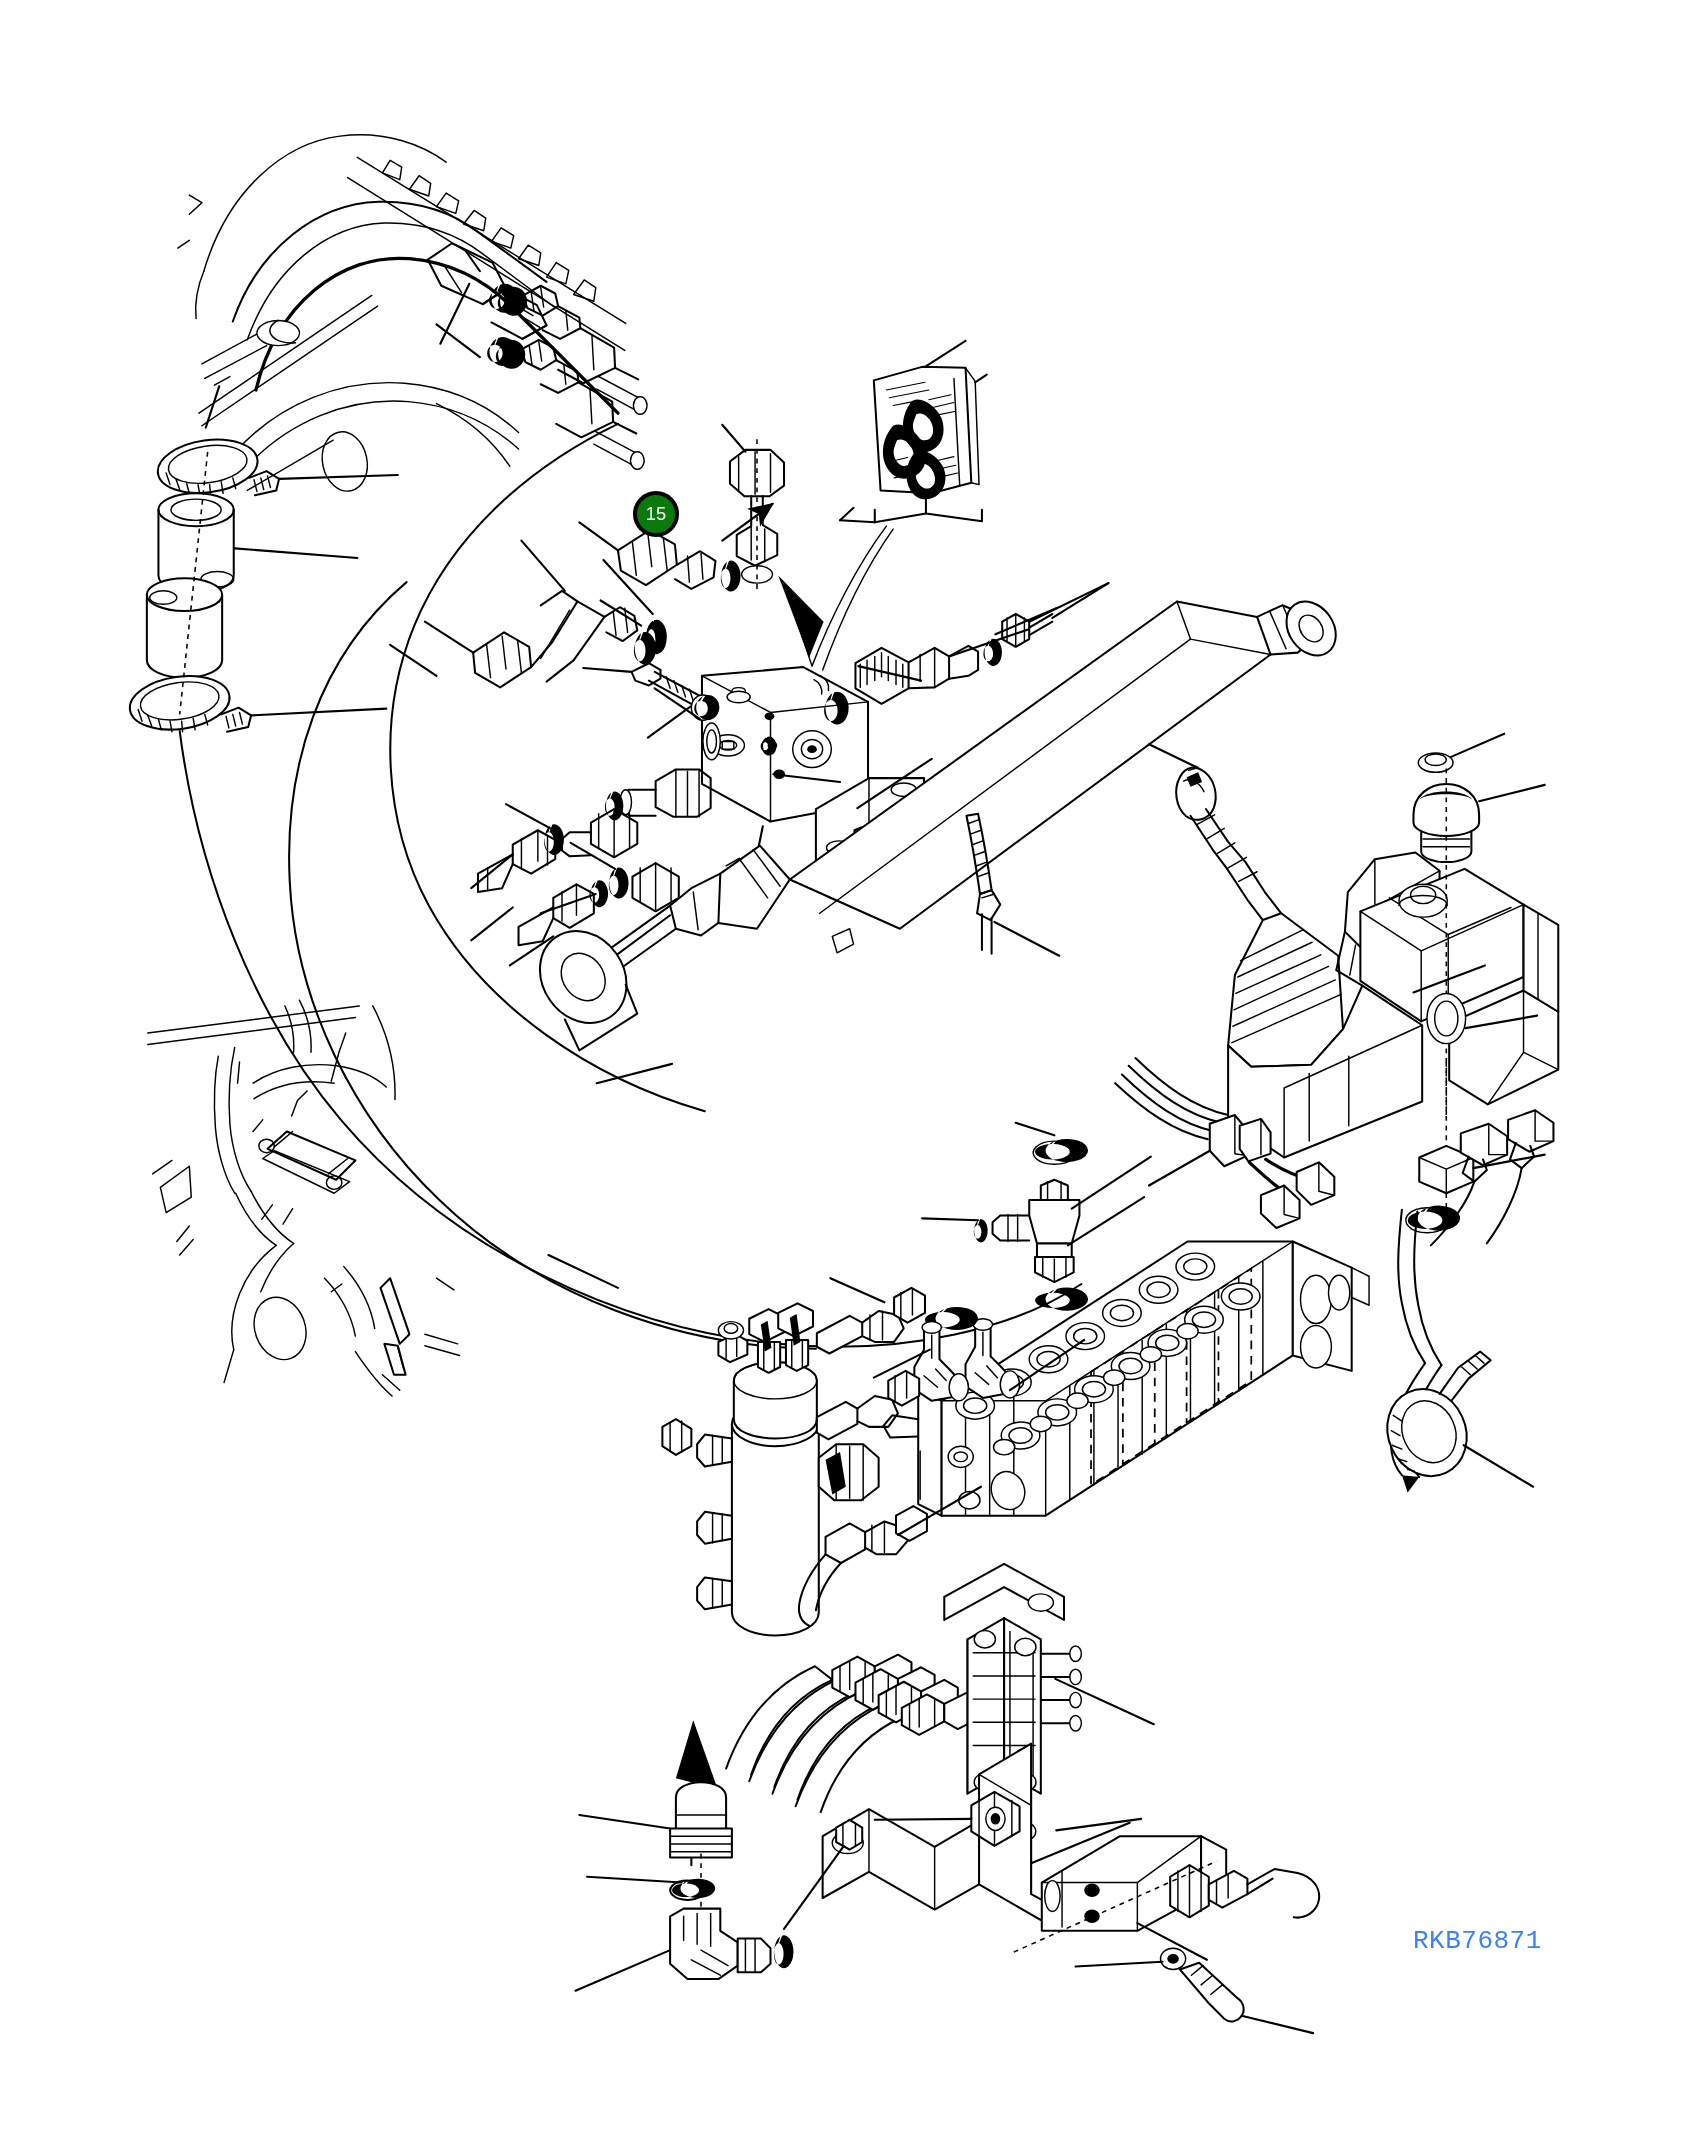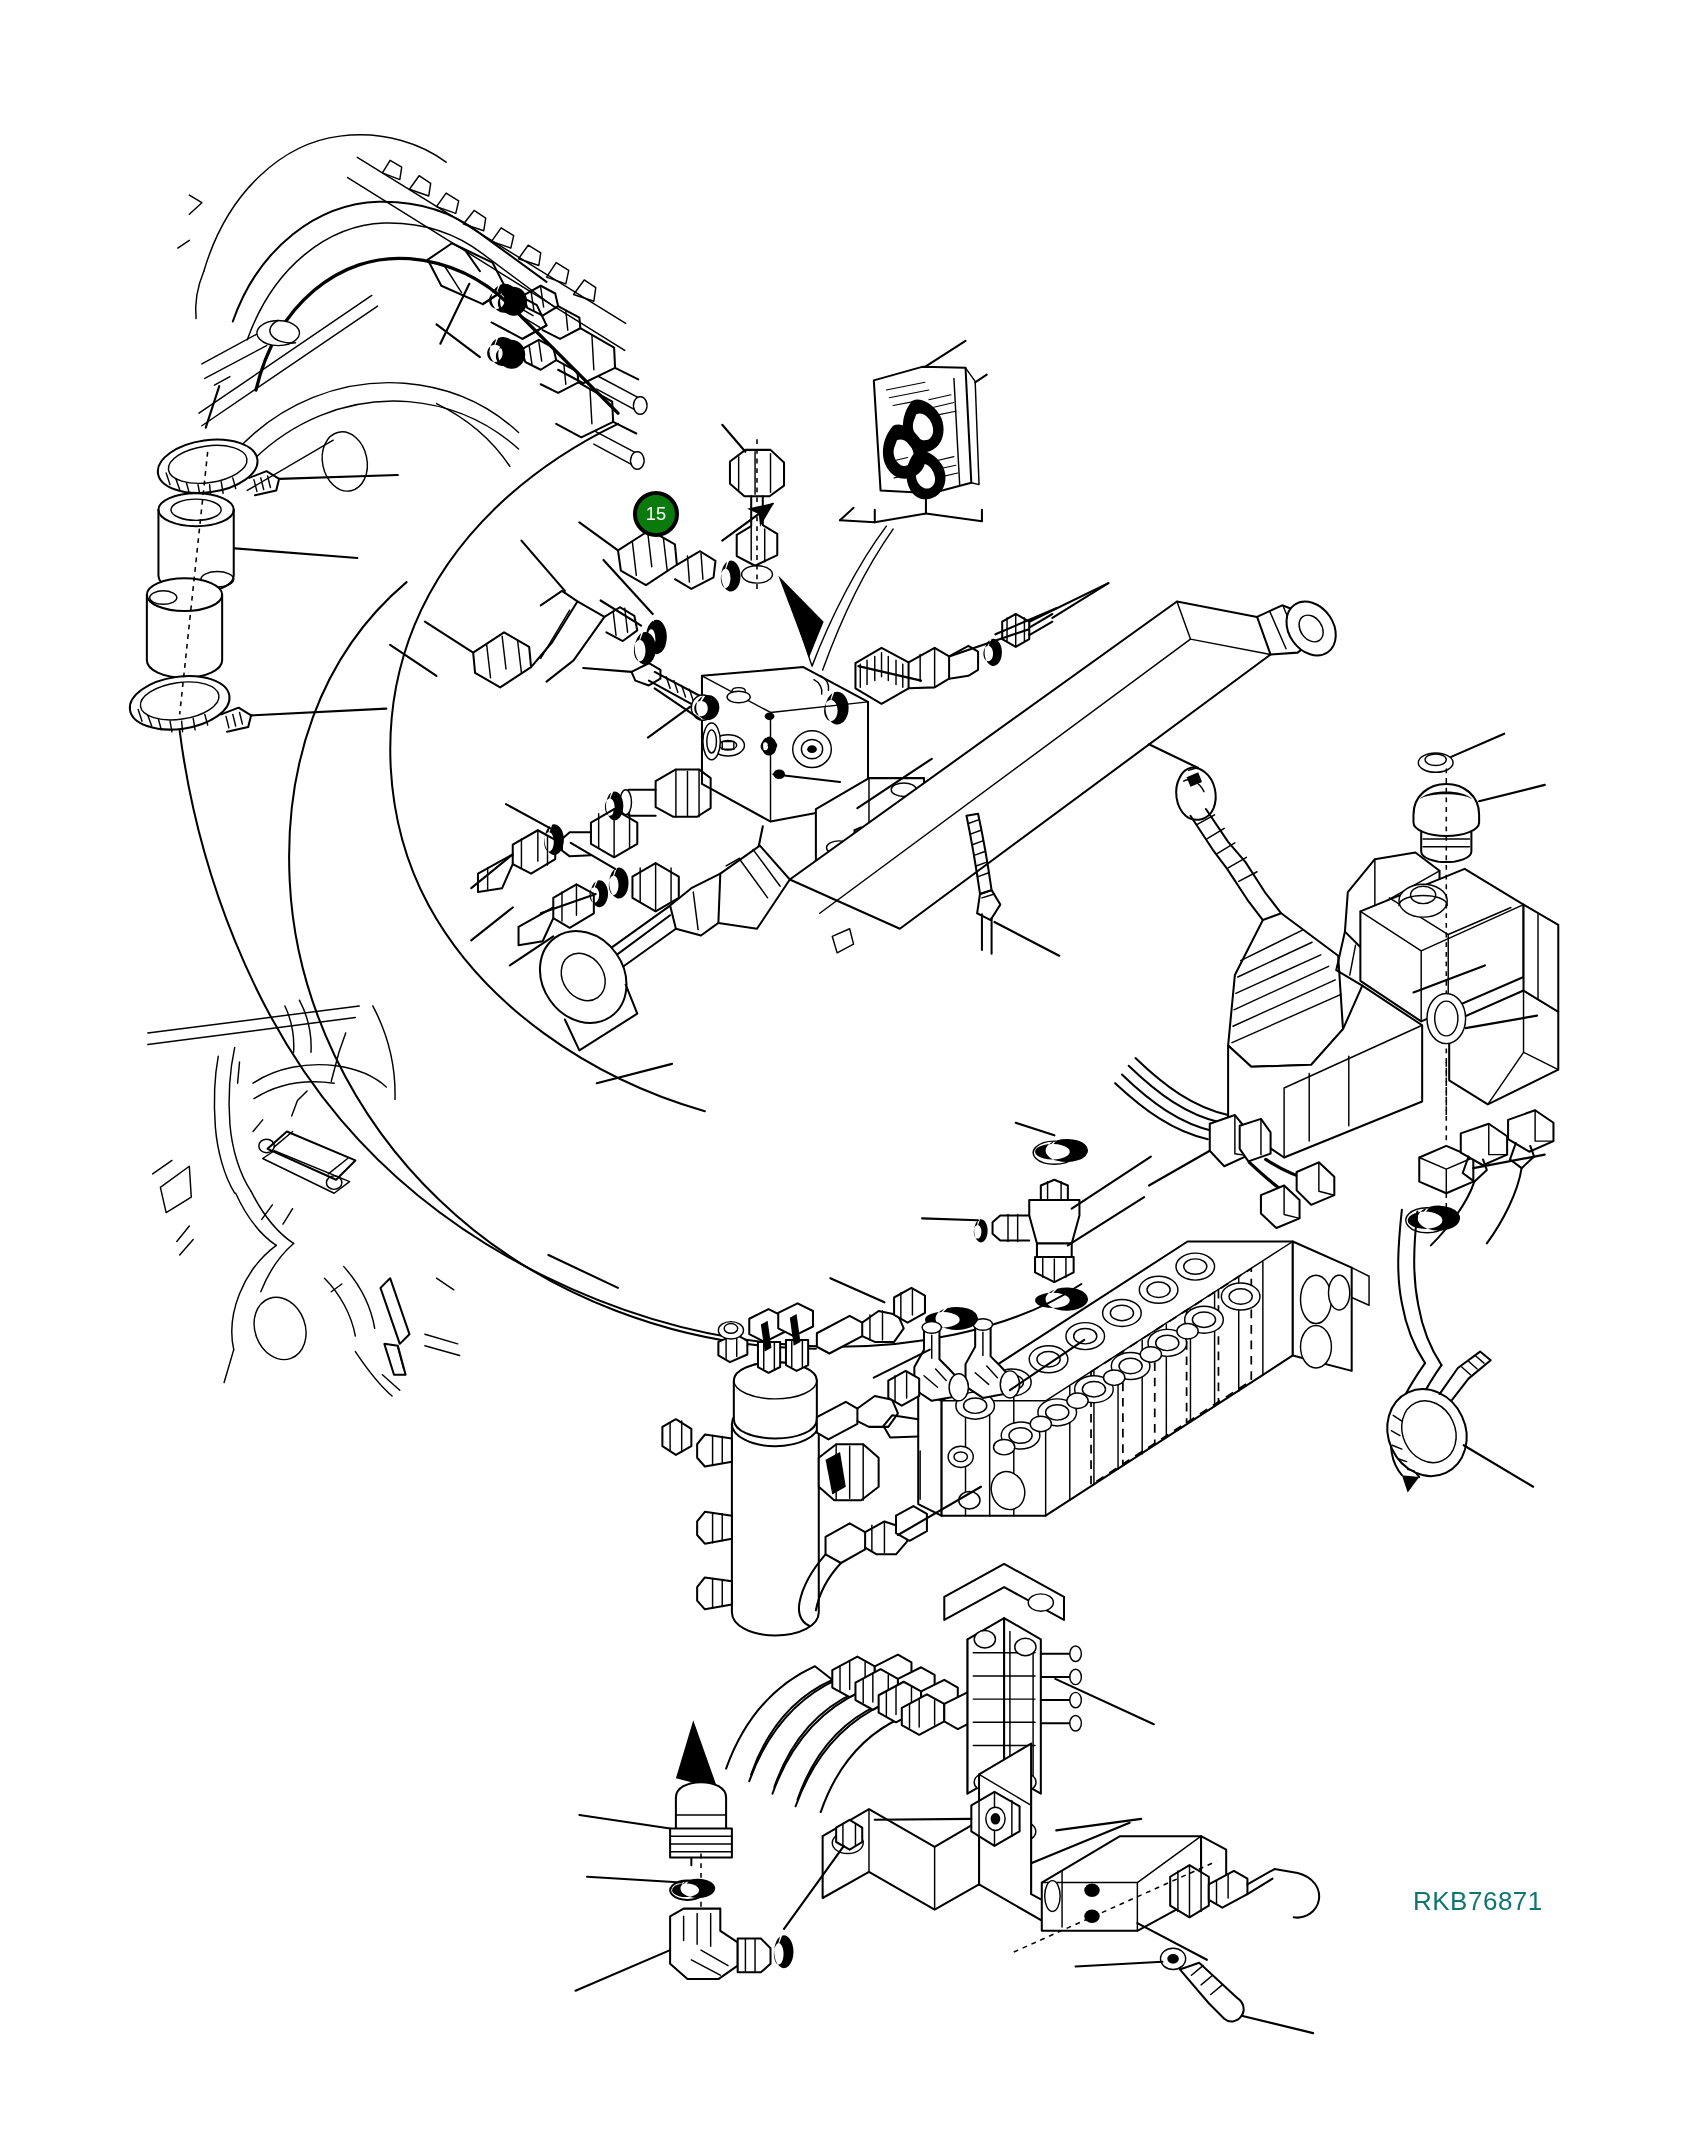--- a/index.html
+++ b/index.html
@@ -11,26 +11,26 @@
     position:relative;
   }
   #sheet{
     position:absolute;inset:0;
     width:1709px;height:2149px;
     background:#ffffff;
   }
   #art{position:absolute;left:0;top:0;width:1709px;height:2149px;}
   .drawno{
     position:absolute;
-    left:1413px;top:1886px;
+    left:1413px;top:1926px;
     font-size:26px;
     letter-spacing:0.5px;
-    color:#0f766e;
+    color:#3b82f6;
     white-space:nowrap;
-    font-family:Liberation Sans, sans-serif;
+    font-family:Liberation Mono, monospace;
   }
   .badge{
     position:absolute;
     left:633px;top:491px;
     width:46px;height:46px;
     border-radius:50%;
     background:#0a7a0d;
     border:4.8px solid #000000;
     box-sizing:border-box;
     display:flex;align-items:center;justify-content:center;

